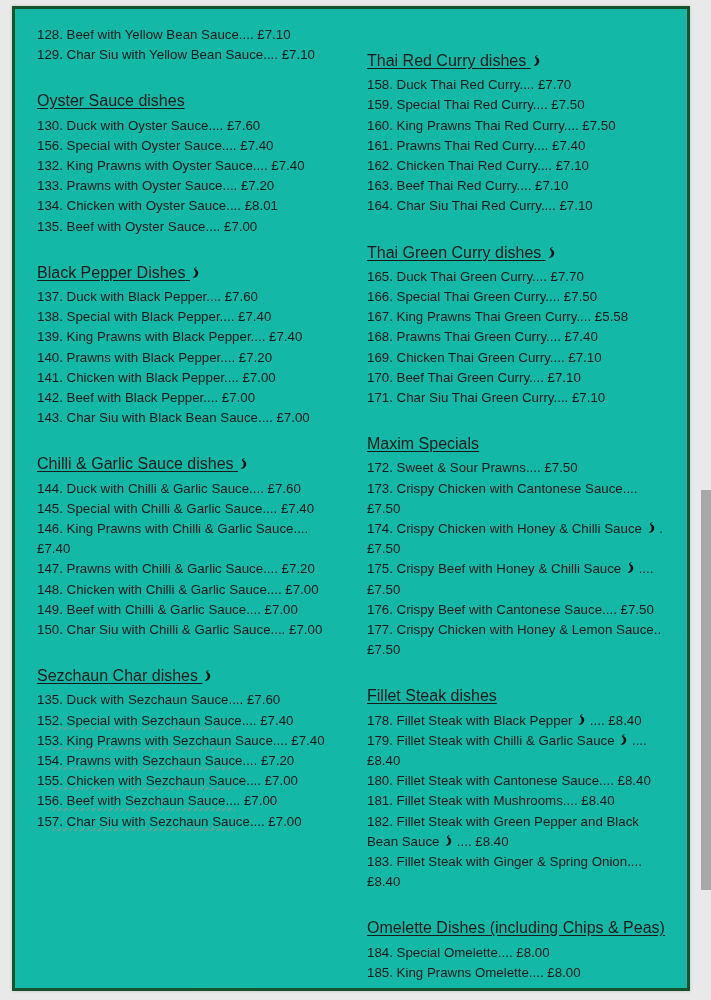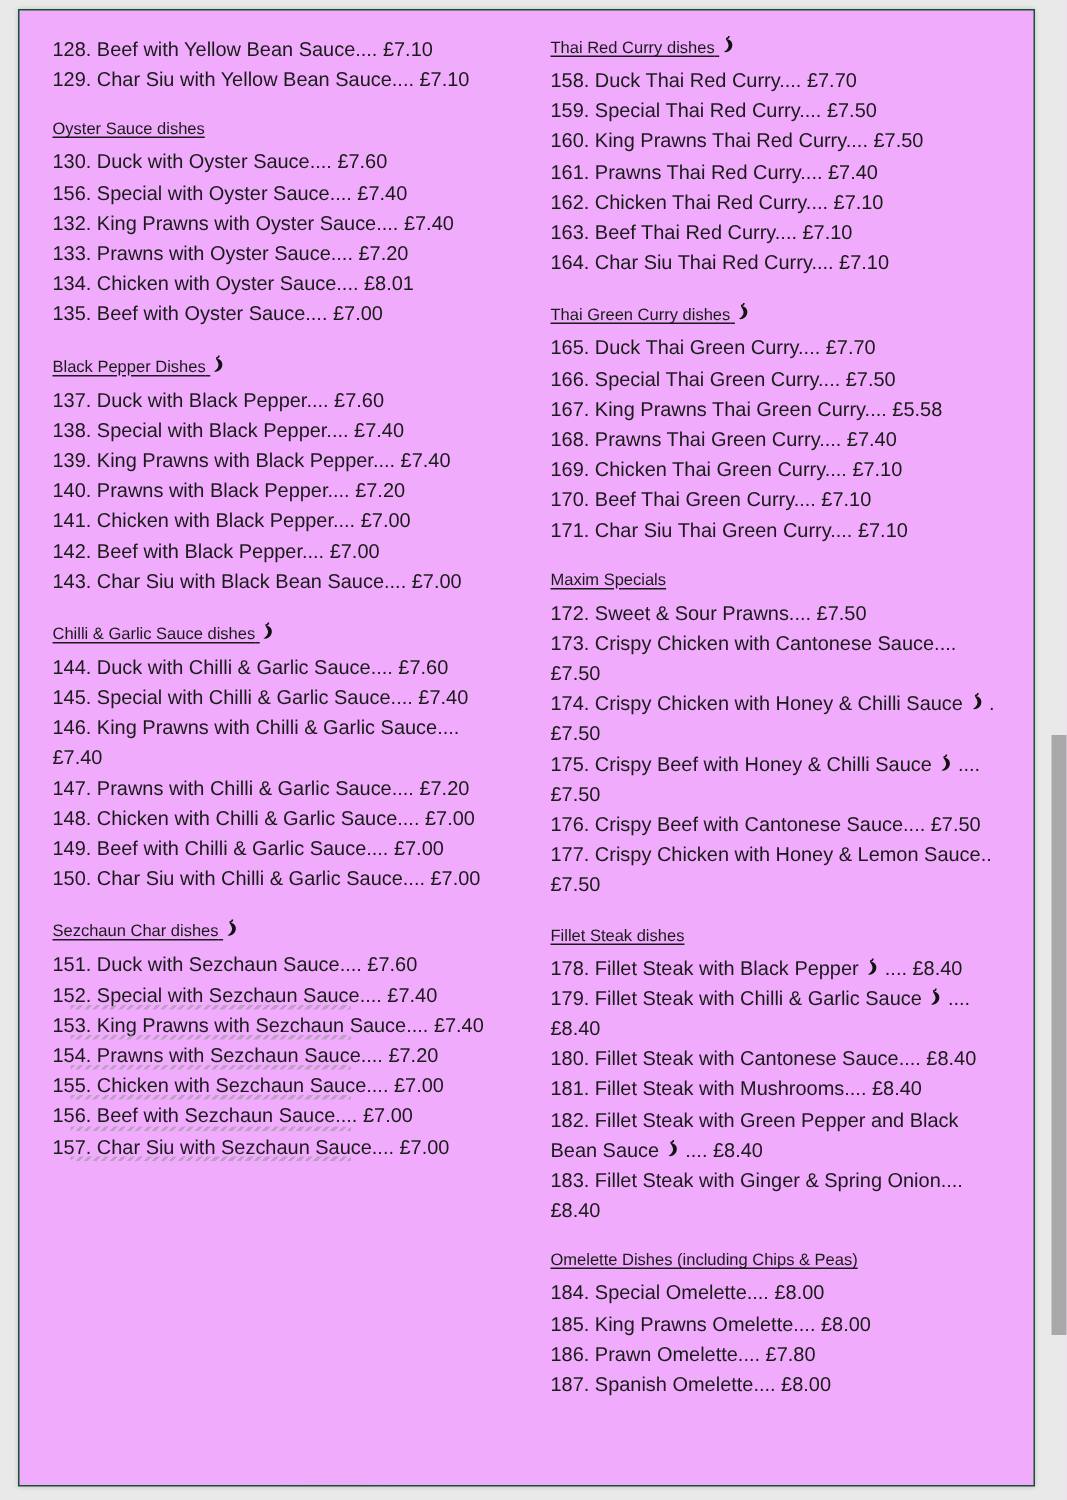--- a/index.html
+++ b/index.html
@@ -19,47 +19,48 @@
     height: 1000px;
     background: #e9e9e9;
     box-sizing: border-box;
   }
   .sheet {
     position: absolute;
     left: 12px;
     top: 6px;
     width: 678px;
     height: 985px;
-    background: #f0abfc;
-    border: 1px solid #14532d;
+    background: #14b8a6;
+    border: 3px solid #14532d;
     box-sizing: border-box;
     overflow: hidden;
   }
   .cols {
     display: flex;
     padding: 16px 18px 0 22px;
     box-sizing: border-box;
     height: 100%;
   }
   .col {
     width: 50%;
     box-sizing: border-box;
   }
   .col.left { padding-right: 16px; }
   .col.right { padding-left: 14px; }
 
   .section { margin-bottom: 16px; }
 
   .sec-head {
-    font-size: 11px;
+    font-size: 16px;
     color: #1a1a1a;
     text-decoration: underline;
     text-underline-offset: 2px;
     margin-bottom: 3px;
     line-height: 1.45;
+    margin-top: 24px;
   }
   .item {
     font-size: 13.3px;
     color: #1a1a1a;
     line-height: 1.52;
     margin: 0;
   }
   .chili {
     display: inline-block;
     font-size: 12px;
@@ -180,21 +181,21 @@
         <div class="section">
           <div class="sec-head">
             <span>Sezchaun Char dishes</span>
             <span class="chili">
               <svg width="10" height="13" viewBox="0 0 10 13">
                   <path d="M6 1c0 1.2-1 1.6-2 1.8" stroke="#111" stroke-width="1" fill="none"></path>
                   <path d="M4 3c3 0 5 2.5 4 5.5C7.2 11 4.5 12.4 2.5 11.5 4.8 10.6 6 8.5 5.6 6.5 5.3 4.8 4 3.8 4 3z" fill="#111"></path>
                 </svg>
             </span>
           </div>
-          <p class="item">151. Duck with Sezchaun Sauce.... £7.60</p>
+          <p class="item">135. Duck with Sezchaun Sauce.... £7.60</p>
           <p class="item wavy">152. Special with Sezchaun Sauce.... £7.40</p>
           <p class="item wavy">153. King Prawns with Sezchaun Sauce.... £7.40</p>
           <p class="item wavy">154. Prawns with Sezchaun Sauce.... £7.20</p>
           <p class="item wavy">155. Chicken with Sezchaun Sauce.... £7.00</p>
           <p class="item wavy">156. Beef with Sezchaun Sauce.... £7.00</p>
           <p class="item wavy">157. Char Siu with Sezchaun Sauce.... £7.00</p>
           <div class="smudge"></div>
         </div>
 
       </div>

